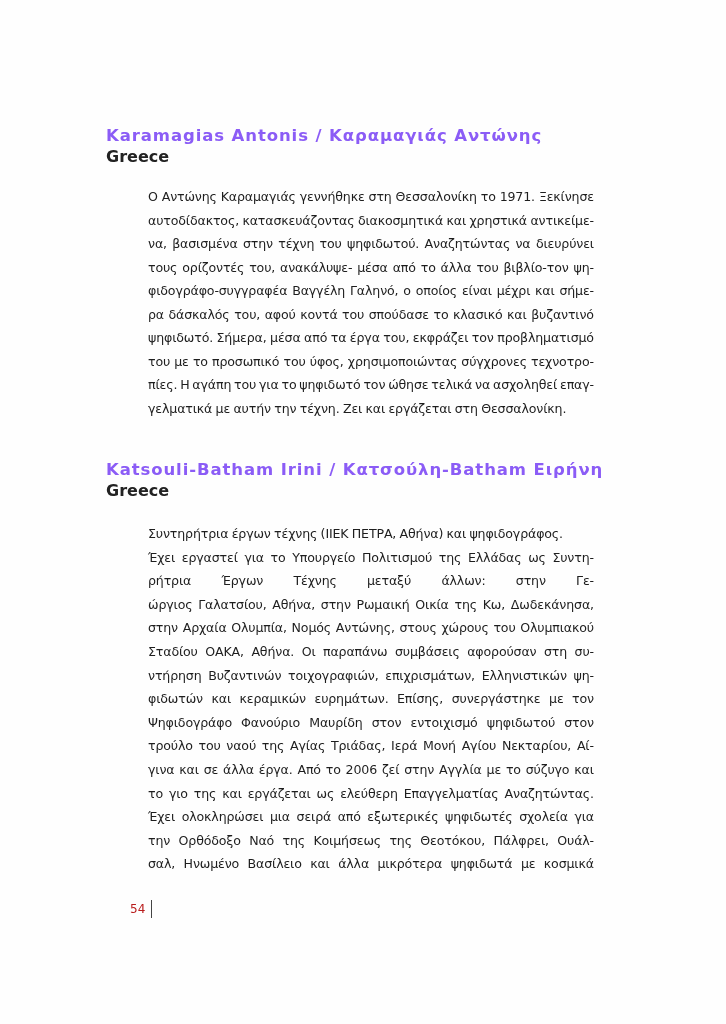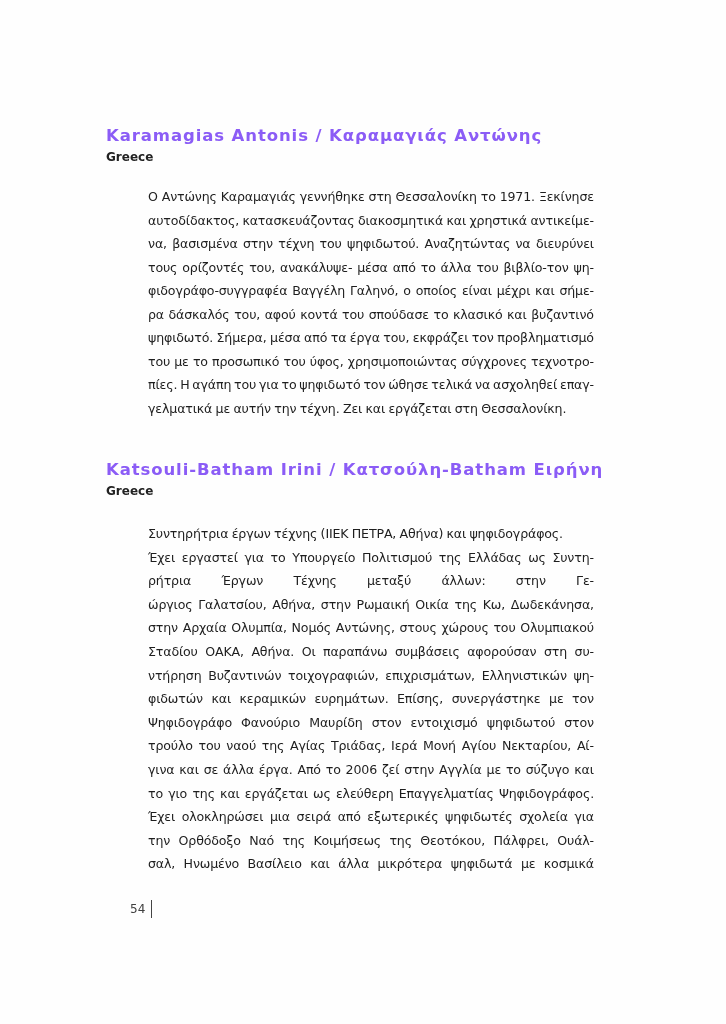--- a/index.html
+++ b/index.html
@@ -33,21 +33,21 @@
     font-weight: bold;
     font-size: 16.5px;
     letter-spacing: 0.9px;
     color: #8b5cf6;
     line-height: 22px;
     white-space: nowrap;
   }
   .artist-country {
     font-family: "DejaVu Sans", sans-serif;
     font-weight: bold;
-    font-size: 12px;
+    font-size: 16px;
     color: #222222;
     line-height: 16px;
     margin-top: 2px;
   }
   .bio {
     position: absolute;
     left: 42px;
     width: 446px;
   }
   .entry-1 .bio { top: 60px; }
@@ -81,21 +81,21 @@
   .footer {
     position: absolute;
     left: 130px;
     top: 900px;
     display: flex;
     align-items: center;
   }
   .page-number {
     font-family: "DejaVu Sans", sans-serif;
     font-size: 12px;
-    color: #404040;
+    color: #b91c1c;
     line-height: 18px;
   }
   .page-rule {
     width: 1px;
     height: 18px;
     background: #444444;
     margin-left: 6px;
   }
 </style>
 </head>
@@ -334,21 +334,21 @@
         </div>
       <div class="bio-line just">
           <span>το</span>
           <span>γιο</span>
           <span>της</span>
           <span>και</span>
           <span>εργάζεται</span>
           <span>ως</span>
           <span>ελεύθερη</span>
           <span>Επαγγελματίας</span>
-          <span>Ψηφιδογράφος.</span>
+          <span>Αναζητώντας.</span>
         </div>
       <div class="bio-line just">
           <span>Έχει</span>
           <span>ολοκληρώσει</span>
           <span>μια</span>
           <span>σειρά</span>
           <span>από</span>
           <span>εξωτερικές</span>
           <span>ψηφιδωτές</span>
           <span>σχολεία</span>

